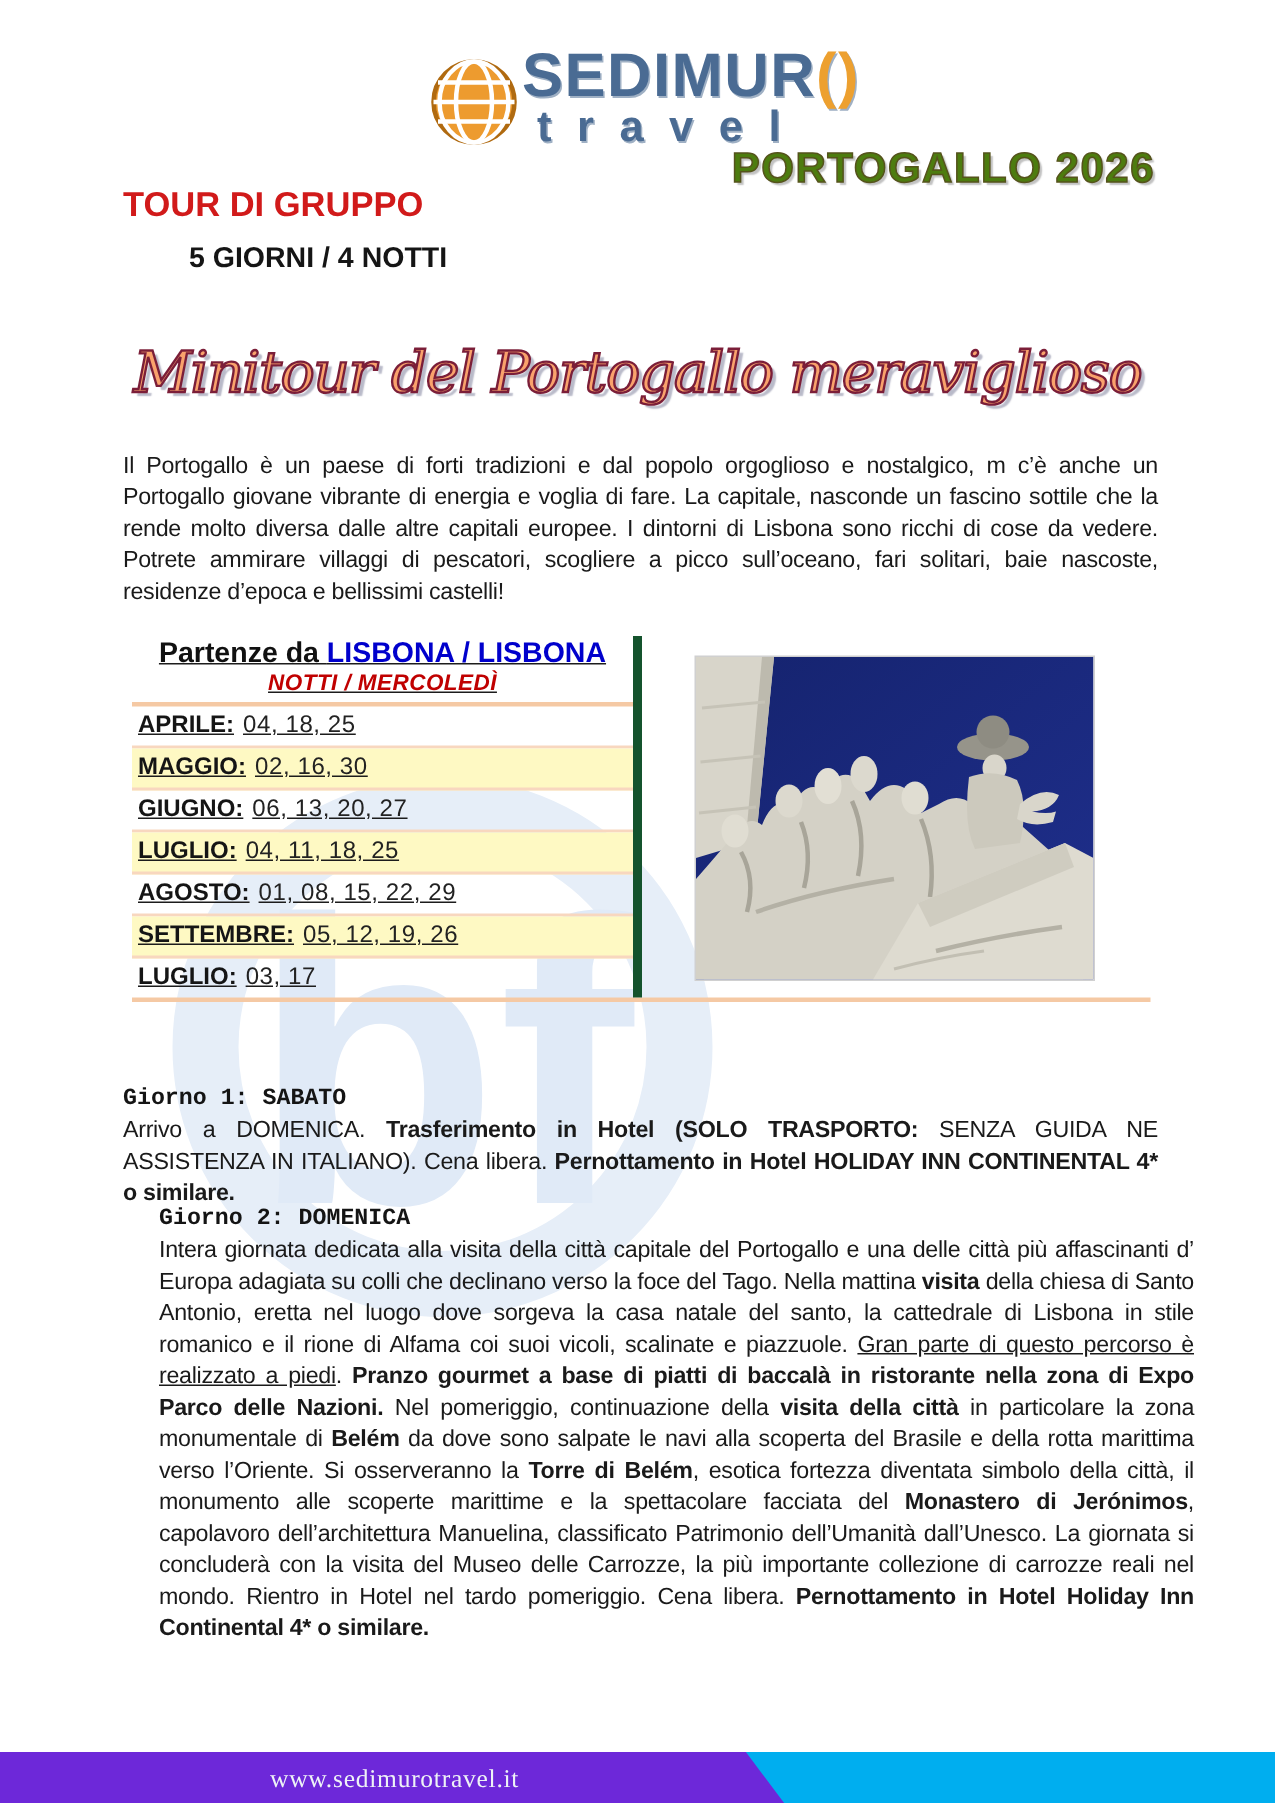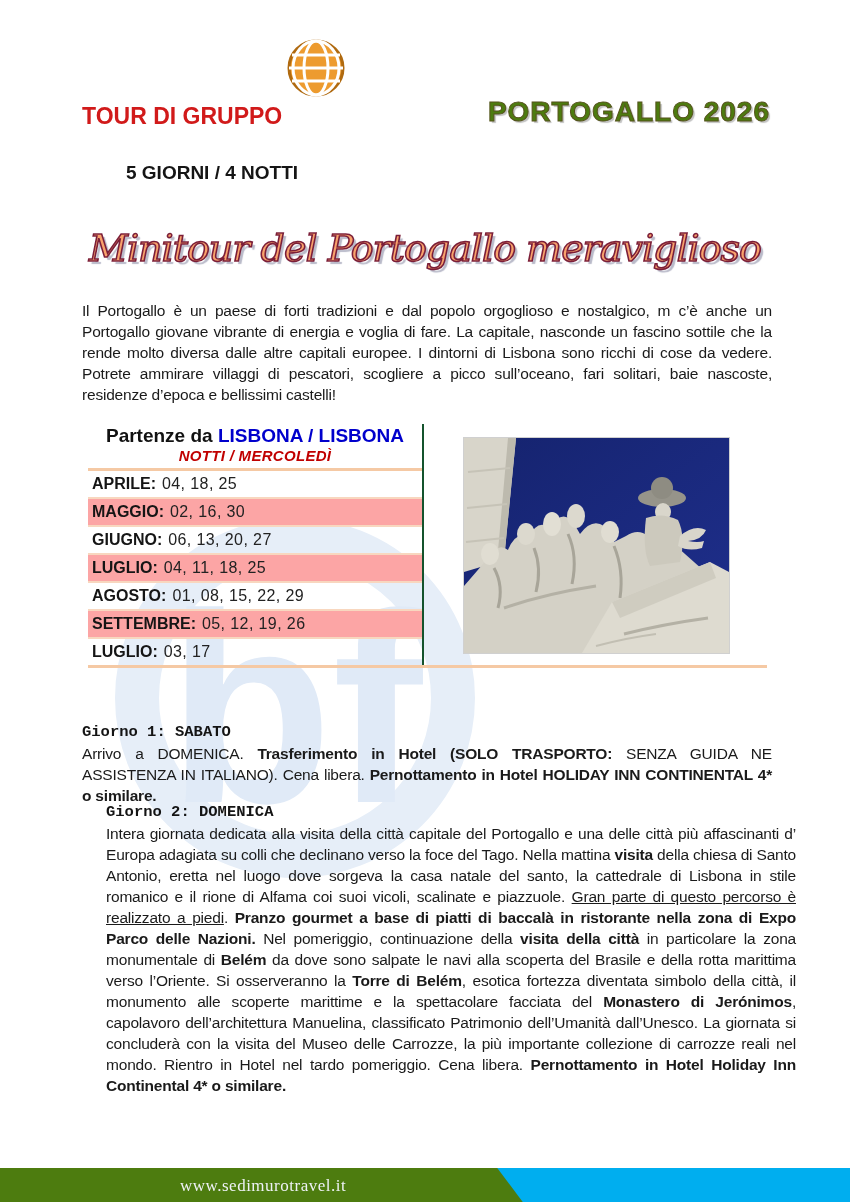--- a/index.html
+++ b/index.html
@@ -14,56 +14,56 @@
   .globe{width:60px;height:60px;margin-top:8px;}
   .logo-textblock{margin-left:2px;}
   .logo-main{font-size:41px;font-weight:bold;color:#4a6b93;letter-spacing:1px;line-height:40px;text-shadow:1px 1px 0 #9fb0c4;}
   .logo-main .paren{color:#eda02f;font-weight:bold;}
   .logo-sub{font-size:29px;font-weight:bold;color:#4a6b93;letter-spacing:17px;line-height:30px;padding-left:10px;text-shadow:1px 1px 0 #9fb0c4;}
   .banner{
     position:absolute;right:80px;top:96px;z-index:2;
     font-size:28px;font-weight:800;letter-spacing:1px;color:#4d7c0f;
     -webkit-text-stroke:1px #55531c;text-shadow:2px 2px 1px #c2c2c2;
   }
-  .tour-type{position:absolute;left:82px;top:103px;z-index:2;font-size:23px;font-weight:bold;color:#d11a1a;}
+  .tour-type{position:absolute;left:82px;top:123px;z-index:2;font-size:23px;font-weight:bold;color:#d11a1a;}
   .duration{position:absolute;left:82px;top:162px;z-index:2;font-size:19px;font-weight:bold;color:#151515;margin-left:44px;}
   
   .script-title{
     position:absolute;left:69px;top:226px;width:712px;z-index:2;text-align:center;white-space:nowrap;
     font-family:"DejaVu Serif",serif;font-style:italic;font-weight:normal;font-size:38px;letter-spacing:-1px;
     color:#f9a26c;-webkit-text-stroke:1.6px #7b1e38;text-shadow:3px 3px 1px #b9bac9;
   }
   
   .intro-text{
     position:absolute;left:82px;top:300px;width:690px;z-index:2;
     font-size:15.5px;letter-spacing:-0.2px;line-height:21px;text-align:justify;color:#1a1a1a;
   }
   
   .departures{position:absolute;left:88px;top:424px;width:679px;height:241px;z-index:1;border-bottom:3px solid #f5c9a4;}
-  .dep-table{position:absolute;left:0;top:0;width:334px;height:241px;border-right:2px solid #14532d;}
+  .dep-table{position:absolute;left:0;top:0;width:334px;height:241px;border-right:6px solid #14532d;text-decoration:underline;}
   .dep-header{text-align:center;padding-top:1px;padding-bottom:4px;border-bottom:3px solid #f5c9a4;}
   .dep-header-line1{font-size:19px;font-weight:bold;color:#111;}
   .dep-header-line1 .cities{color:#0000cc;}
   .dep-header-line2{font-size:15px;font-weight:bold;font-style:italic;color:#c00000;letter-spacing:0.3px;}
   .dep-row{height:26px;line-height:26px;padding-left:4px;font-size:16px;border-bottom:2px solid #f8d7bf;white-space:nowrap;}
   .dep-row:last-child{border-bottom:none;}
-  .dep-row.shaded{background:#fca5a5;}
+  .dep-row.shaded{background:#fef9c3;}
   .dep-label{font-weight:bold;color:#151515;}
   .dep-dates{margin-left:6px;color:#222;letter-spacing:0.4px;}
   .monument{position:absolute;left:375px;top:13px;width:265px;height:215px;border:1px solid #d0d0d0;}
   
   .day{position:absolute;left:82px;width:690px;z-index:2;}
   .day1{top:722px;}
   .day2{top:802px;margin-left:24px;}
   .day-heading{font-size:15.5px;font-weight:bold;line-height:21px;color:#141414;font-family:Liberation Mono, monospace;}
   .day-body{font-size:15.5px;letter-spacing:-0.2px;line-height:21px;text-align:justify;color:#1a1a1a;}
   .day-body .b{font-weight:bold;}
   .day-body .u{text-decoration:underline;}
   
-  .footer{position:absolute;left:0;bottom:0;width:850px;height:34px;background:#4d7c0f;z-index:3;}
+  .footer{position:absolute;left:0;bottom:0;width:850px;height:34px;background:#6d28d9;z-index:3;}
   .footer-light{position:absolute;left:0;top:0;width:100%;height:100%;background:#00aeef;
     clip-path:polygon(58.5% 0,100% 0,100% 100%,61.5% 100%);}
   .footer-url{
     position:absolute;left:180px;top:0;height:34px;line-height:35px;z-index:4;
     font-family:"Liberation Serif",serif;font-size:17px;color:#eef2f6;letter-spacing:0.5px;text-decoration:none;cursor:pointer;
   }
 </style>
 </head>
 <body>
 
@@ -76,20 +76,24 @@
 
   <div class="logo">
     <svg class="globe" viewBox="0 0 60 60">
       <circle cx="30" cy="30" r="27" fill="#ed9b2f" stroke="#b06a10" stroke-width="3"></circle>
       <ellipse cx="30" cy="30" rx="12" ry="27" fill="none" stroke="#ffffff" stroke-width="3"></ellipse>
       <ellipse cx="30" cy="30" rx="23" ry="27" fill="none" stroke="#ffffff" stroke-width="3"></ellipse>
       <line x1="3" y1="30" x2="57" y2="30" stroke="#ffffff" stroke-width="3"></line>
       <line x1="6" y1="17" x2="54" y2="17" stroke="#ffffff" stroke-width="3"></line>
       <line x1="6" y1="43" x2="54" y2="43" stroke="#ffffff" stroke-width="3"></line>
     </svg>
+    <div class="logo-textblock">
+      <div class="logo-main"><span>SEDIMUR</span><span class="paren">()</span></div>
+      <div class="logo-sub">travel</div>
+    </div>
   </div>
 
   <div class="banner">PORTOGALLO 2026</div>
 
   <div class="tour-type">TOUR DI GRUPPO</div>
   <div class="duration">5 GIORNI / 4 NOTTI</div>
 
   <div class="script-title">Minitour del Portogallo meraviglioso</div>
 
   <div class="intro-text">Il Portogallo è un paese di forti tradizioni e dal popolo orgoglioso e nostalgico, m c’è anche un Portogallo giovane vibrante di energia e voglia di fare. La capitale, nasconde un fascino sottile che la rende molto diversa dalle altre capitali europee. I dintorni di Lisbona sono ricchi di cose da vedere. Potrete ammirare villaggi di pescatori, scogliere a picco sull’oceano, fari solitari, baie nascoste, residenze d’epoca e bellissimi castelli!</div>

